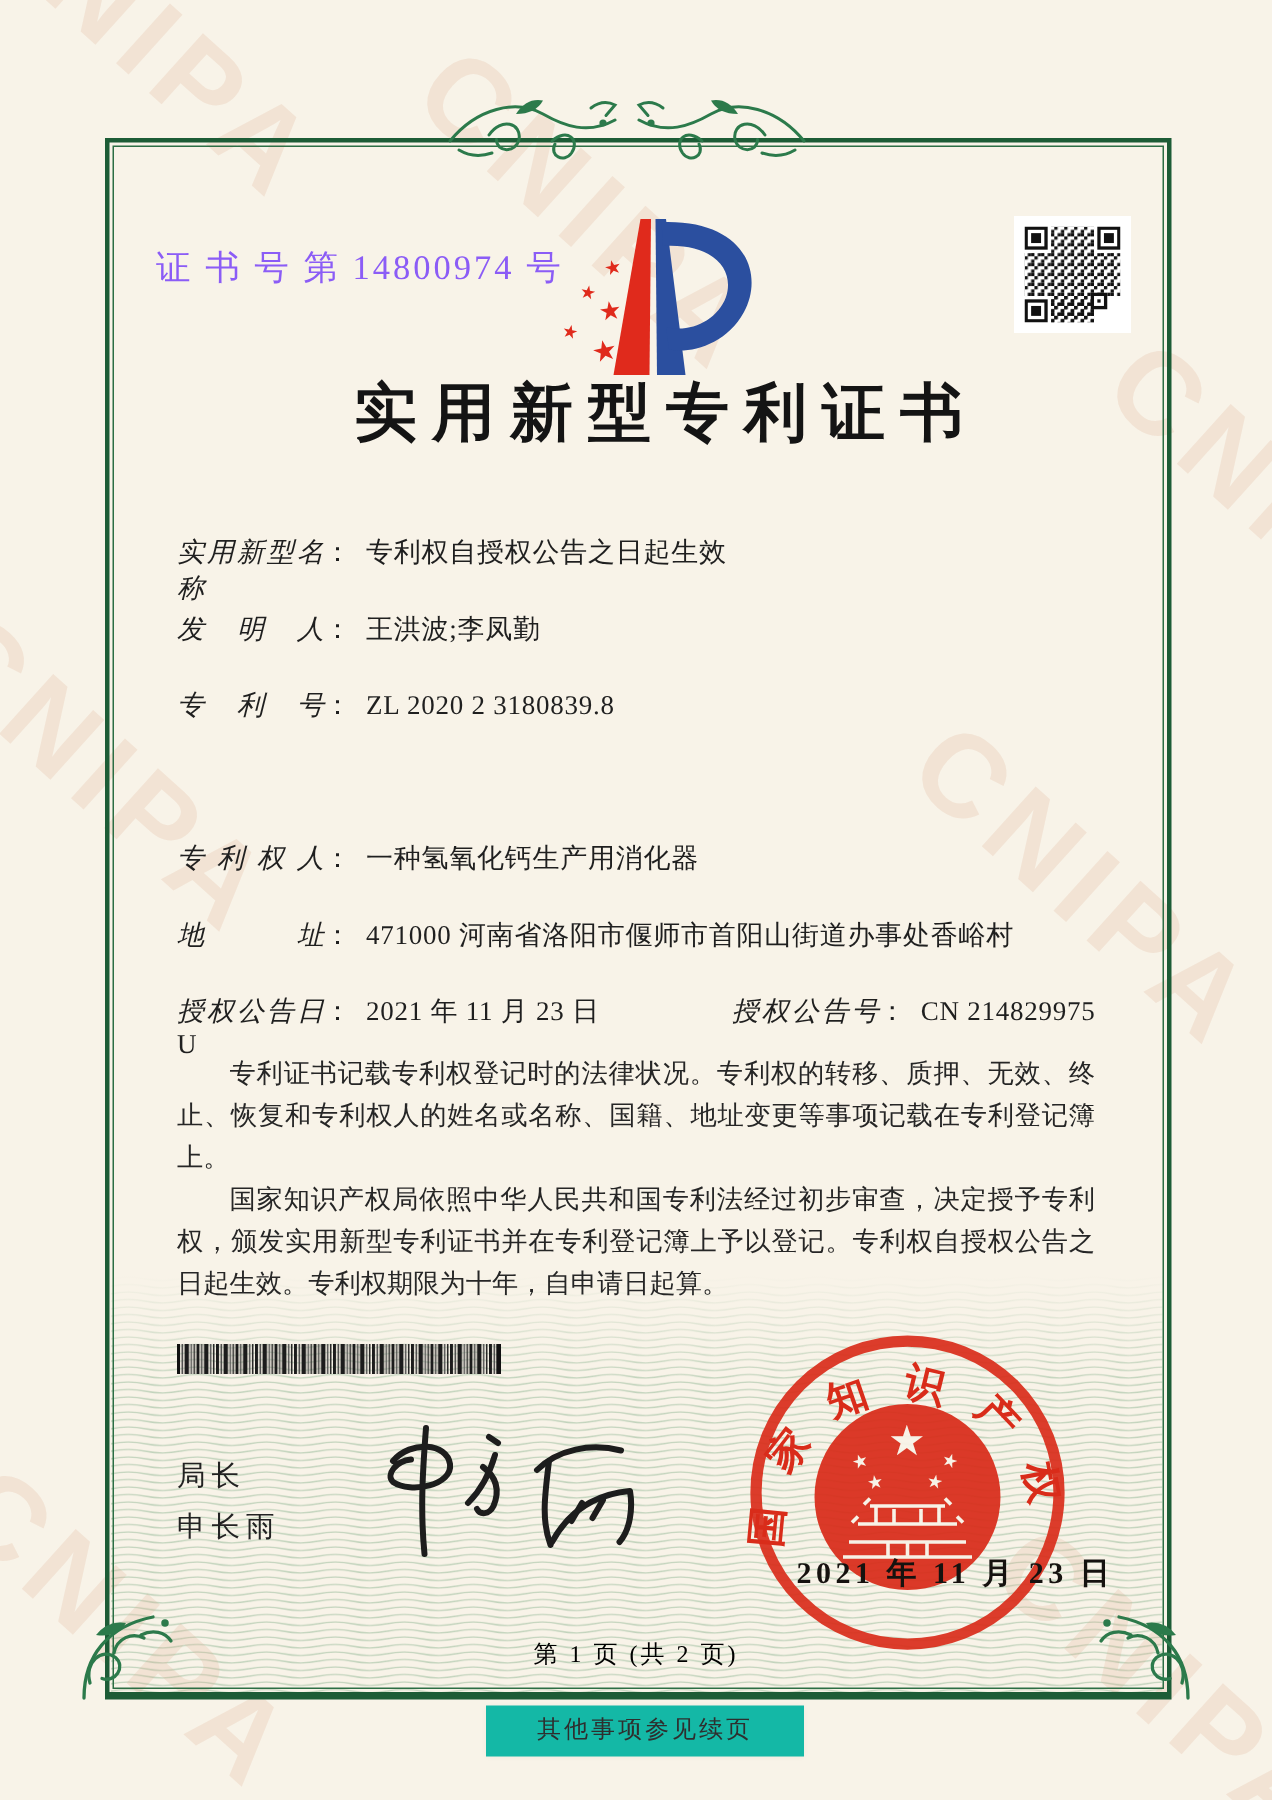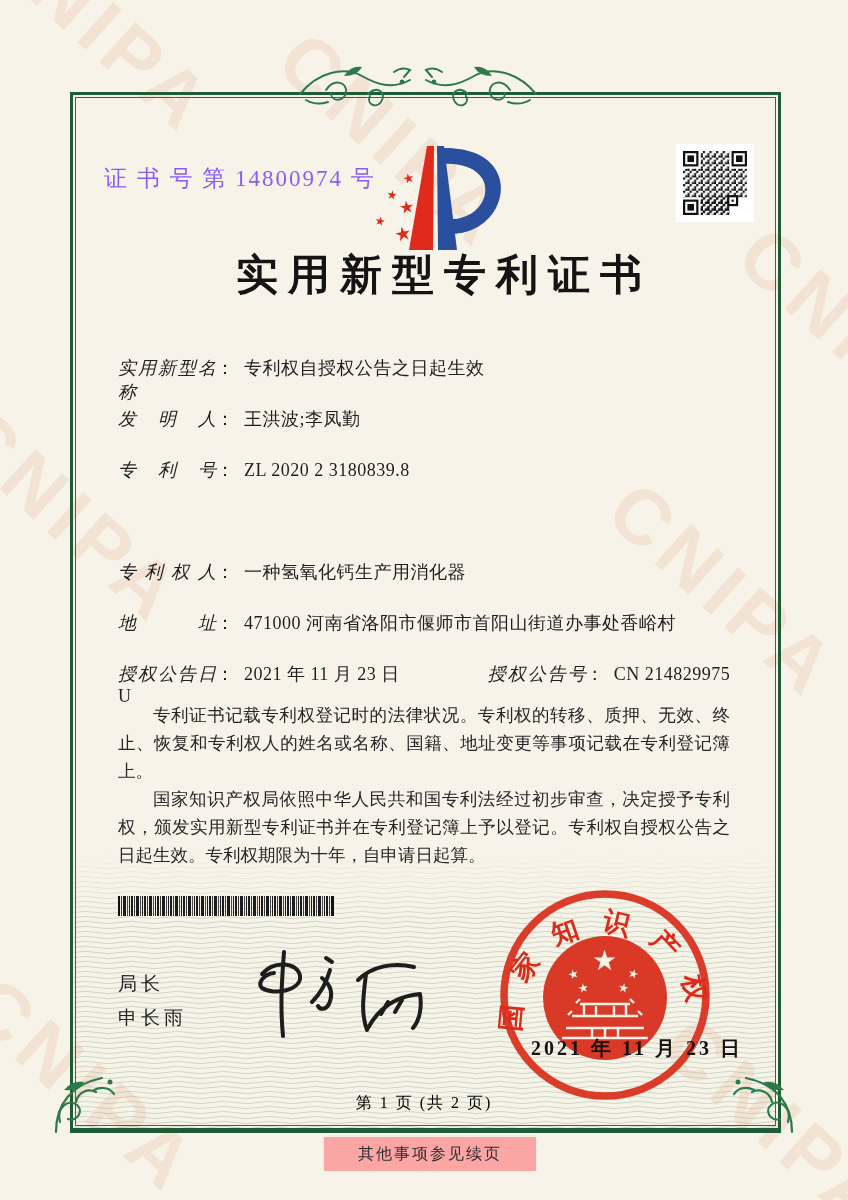--- a/index.html
+++ b/index.html
@@ -47,21 +47,21 @@
   #body-text p { text-indent:2em; }
   #barcode { left:118px; top:896px; }
   #sig-title { left:118px; top:971px; font-size:19px; letter-spacing:4px; color:#222; }
   #sig-name  { left:118px; top:1005px; font-size:19px; letter-spacing:4px; color:#222;font-family:Liberation Mono, monospace; }
   #signature { left:222px; top:944px; }
   #seal { left:496px; top:886px; z-index:4; }
   #seal-date { left:531px; top:1035px; font-size:20px; letter-spacing:3px; color:#15120f;
     z-index:5; font-weight:bold; }
   #page-num { left:0; top:1093px; width:100%; text-align:center; font-size:16px;
     letter-spacing:2px; color:#000000;font-family:Liberation Serif, serif; }
-  #bottom-note { left:324px; top:1137px; width:212px; height:34px; background:#fca5a5;
+  #bottom-note { left:324px; top:1137px; width:212px; height:34px; background:#14b8a6;
     text-align:center; line-height:34px; font-size:16px; letter-spacing:2px; color:#2e2e2e;
     box-shadow:0 0 4px rgba(0,0,0,0.04); }
   #qr-box { left:676px; top:144px; width:78px; height:78px; background:#ffffff;
     display:flex; align-items:center; justify-content:center; }
 </style>
 </head>
 <body>
 
 <div id="page">
 

